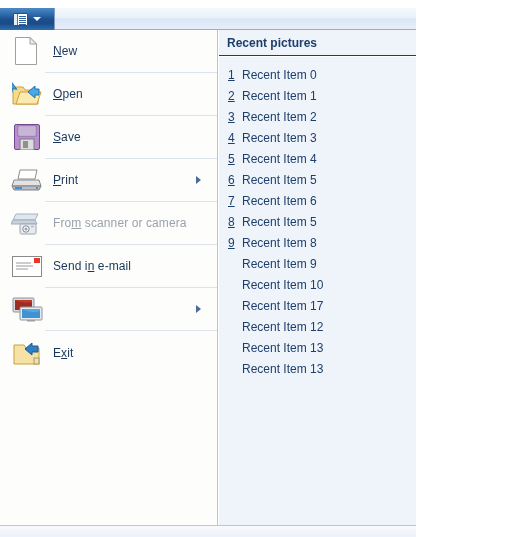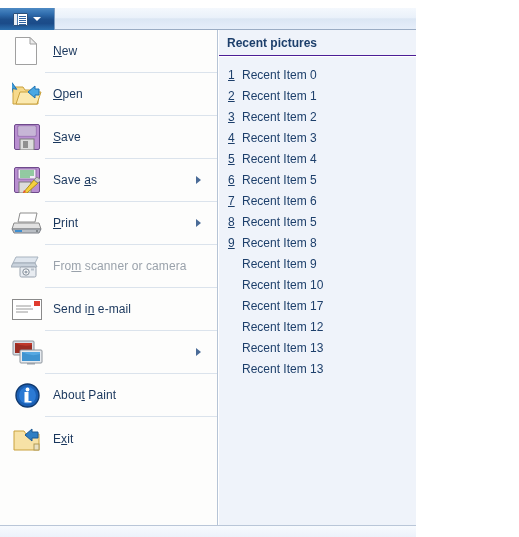--- a/index.html
+++ b/index.html
@@ -268,40 +268,20 @@
                   <path d="M5 10 h16"></path>
                 </g>
                 <rect x="6" y="15" width="14" height="11" fill="#dcdcdc" stroke="#7c7c7c"></rect>
                 <rect x="9" y="17" width="5" height="7" fill="#8f8f8f"></rect>
               </svg>
             </span>
             <span class="mi-label"><span class="ak">S</span>ave</span>
           </li>
           <li class="menu-item sep">
             <span class="mi-icon">
-              <svg class="ic ic-floppy" viewBox="0 0 26 26">
-                <rect x="0.5" y="0.5" width="25" height="25" rx="1.5" fill="#b98fd0" stroke="#6f4a8c"></rect>
-                <rect x="4" y="2" width="18" height="10" fill="#f2edf7" stroke="#8e6aa8"></rect>
-                <g stroke="#33a64c">
-                  <path d="M6 4 h14"></path>
-                  <path d="M6 6 h14"></path>
-                  <path d="M6 8 h14"></path>
-                  <path d="M6 10 h10"></path>
-                </g>
-                <rect x="5" y="15" width="12" height="11" fill="#dcdcdc" stroke="#7c7c7c"></rect>
-                <path d="M9 26 L20 13 l4 3 L13 26 Z" fill="#f4d03f" stroke="#b08d16"></path>
-                <path d="M20 13 l3 -3 l4 3 l-3 3 Z" fill="#c9c9c9" stroke="#8a8a8a"></path>
-                <path d="M9 26 l1 -3 l2 2 Z" fill="#e8483c"></path>
-              </svg>
-            </span>
-            <span class="mi-label">Save <span class="ak">a</span>s</span>
-            <span class="submenu-arrow"></span>
-          </li>
-          <li class="menu-item sep">
-            <span class="mi-icon">
               <svg class="ic ic-print" viewBox="0 0 32 23">
                 <path d="M9 1 h17 l-2 9 H7 Z" fill="#ffffff" stroke="#8d8d8d"></path>
                 <path d="M3 11 h25 l2 6 H1 Z" fill="#e2e2e2" stroke="#8a8a8a"></path>
                 <path d="M1 17 h29 l-2 4 H3 Z" fill="#b9bec4" stroke="#7c8087"></path>
                 <rect x="4" y="18" width="7" height="2" fill="#3e8fd0"></rect>
                 <circle cx="26" cy="19" r="1" fill="#6f7479"></circle>
               </svg>
             </span>
             <span class="mi-label"><span class="ak">P</span>rint</span>
             <span class="submenu-arrow"></span>
@@ -340,31 +320,20 @@
                 <rect x="4" y="3" width="17" height="10" fill="#c0392b"></rect>
                 <path d="M4 3 q8 4 17 2 v8 H4 Z" fill="#9b2d23"></path>
                 <rect x="9" y="10" width="22" height="13" rx="1" fill="#e7ebf0" stroke="#8d949c"></rect>
                 <rect x="11" y="12" width="18" height="9" fill="#55a8e2"></rect>
                 <path d="M11 12 q9 5 18 2 v7 H11 Z" fill="#3f93d0"></path>
                 <rect x="16" y="23" width="8" height="1.5" fill="#9aa1a9"></rect>
               </svg>
             </span>
             <span class="submenu-arrow"></span>
           </li>
-          <li class="menu-item sep">
-            <span class="mi-icon">
-              <svg class="ic ic-info" viewBox="0 0 25 25">
-                <circle cx="12.5" cy="12.5" r="11.5" fill="#1a5fb4" stroke="#10396e" stroke-width="1.4"></circle>
-                <circle cx="12.5" cy="12.5" r="8.5" fill="#2b7ad4"></circle>
-                <path d="M9 10 h4 v9 h-4 Z M9 19 h7 v1.5 h-7 Z" fill="#ffffff" transform="translate(0.5,-1)"></path>
-                <circle cx="12.5" cy="6.5" r="1.9" fill="#ffffff"></circle>
-              </svg>
-            </span>
-            <span class="mi-label">Abou<span class="ak">t</span> Paint</span>
-          </li>
           <li class="menu-item">
             <span class="mi-icon">
               <svg class="ic ic-exit" viewBox="0 0 28 25">
                 <path d="M1 4 h10 l2 3 h13 v16 H1 Z" fill="#f7e2a6" stroke="#c9a13c"></path>
                 <path d="M14 1 L7 7 L14 13 v-3 h6 V4 h-6 Z" fill="#2f7fc4" stroke="#1a5a94" transform="translate(5,1)"></path>
                 <rect x="21" y="17" width="5" height="6" fill="#e8e0c2" stroke="#b09a56"></rect>
               </svg>
             </span>
             <span class="mi-label">E<span class="ak">x</span>it</span>
           </li>

